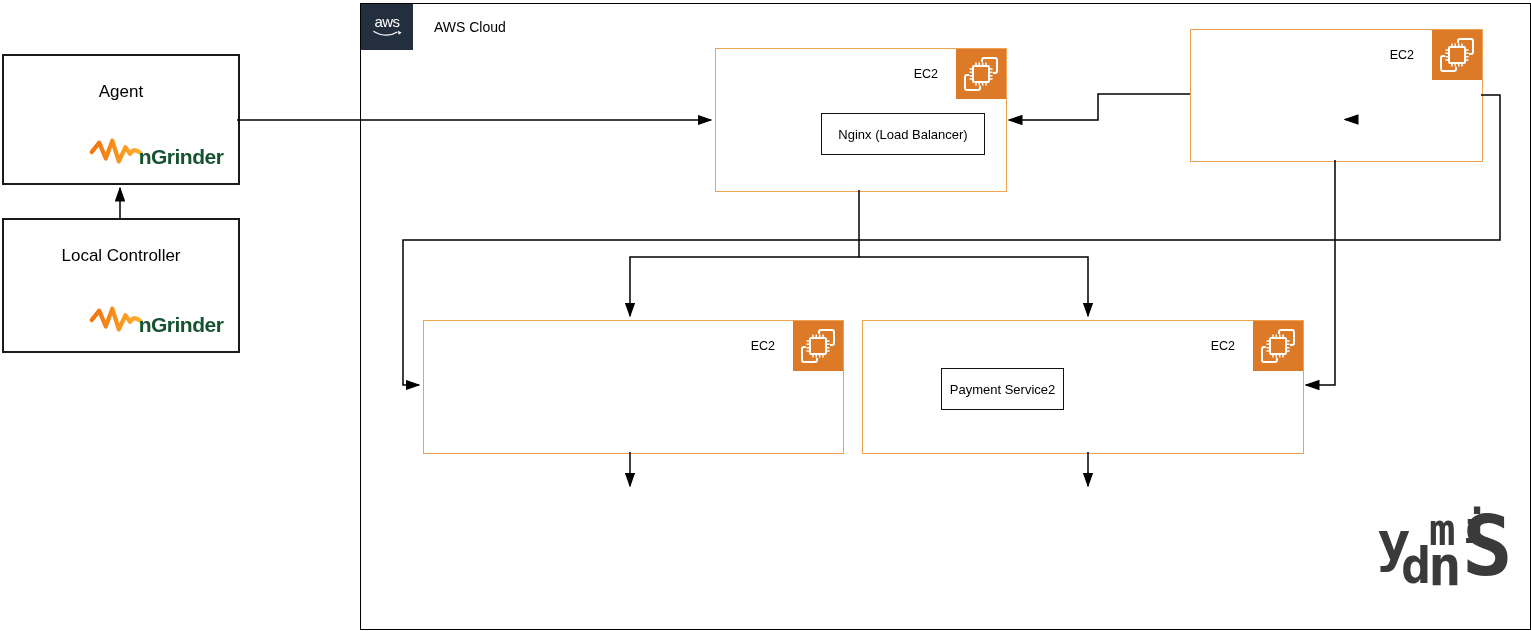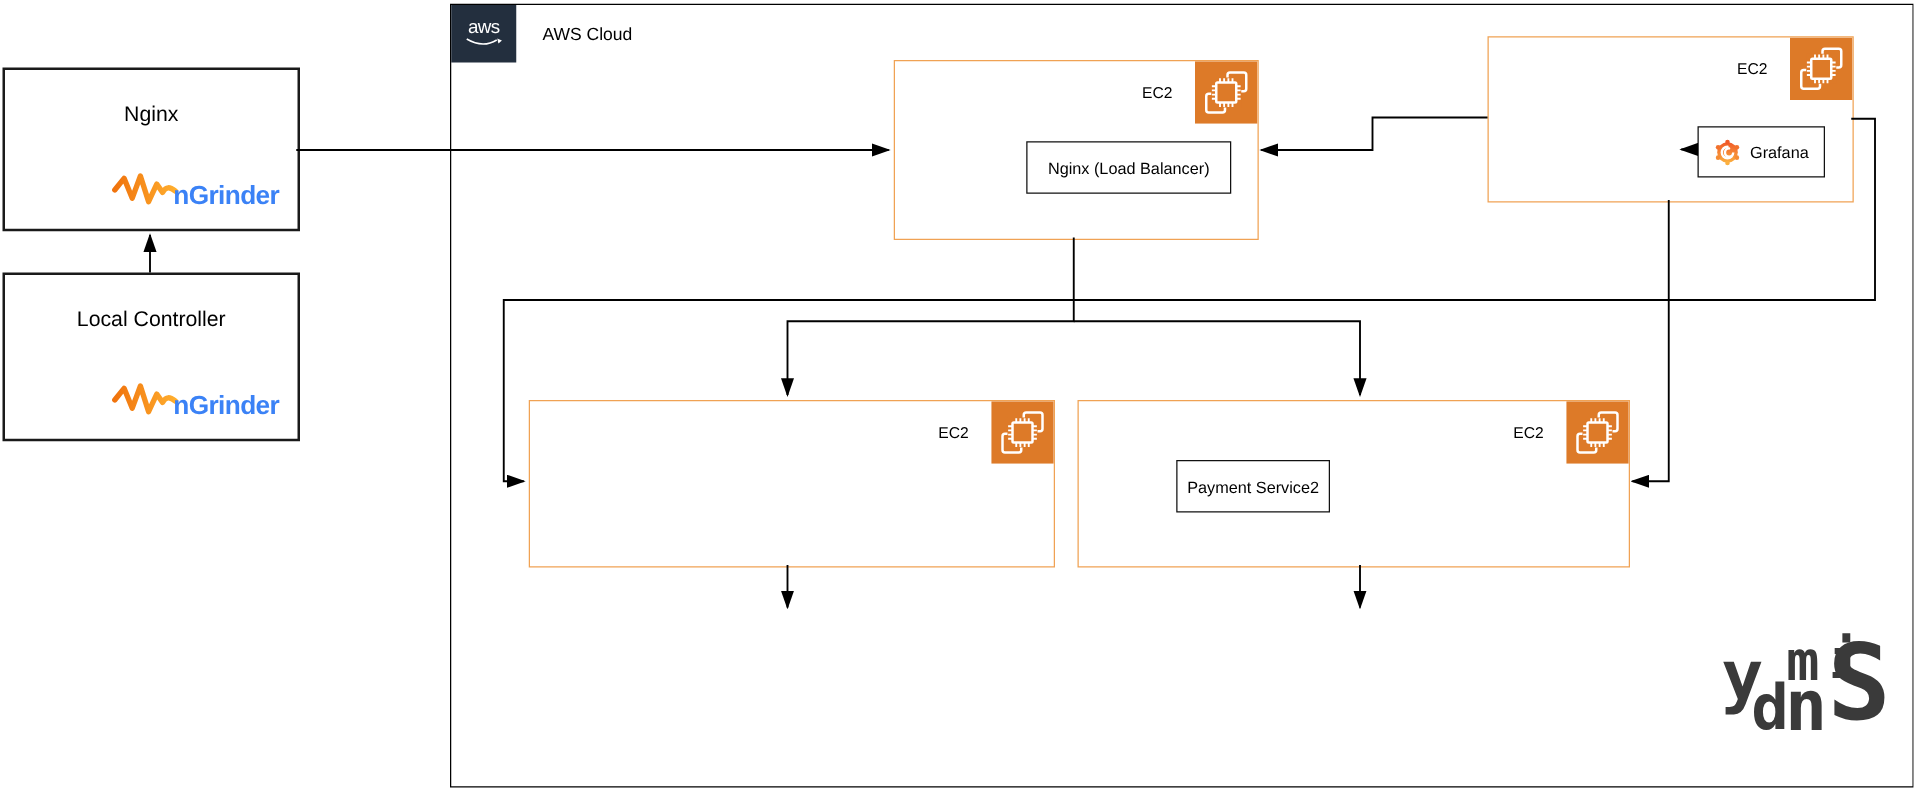--- a/index.html
+++ b/index.html
@@ -5,21 +5,21 @@
   html,body{margin:0;padding:0;background:#ffffff;}
   body{font-family:"Liberation Sans", sans-serif; color:#000;}
   #canvas{position:relative;width:1531px;height:631px;background:#fff;overflow:hidden;}
 
   
   .plain-node{position:absolute;border:2px solid #1a1a1a;background:#fff;display:flex;
     flex-direction:column;align-items:center;}
   .plain-node .node-title{font-size:17px;margin-top:26px;}
   .logo-row{display:flex;align-items:flex-end;margin-top:auto;margin-bottom:14px;margin-left:70px;}
   .logo-row svg{margin-bottom:2px;}
-  .ngrinder-text{font-size:21px;font-weight:800;letter-spacing:-0.5px;color:#3b82f6;margin-left:-6px;}
+  .ngrinder-text{font-size:21px;font-weight:800;letter-spacing:-0.5px;color:#14532d;margin-left:-6px;}
 
   
   .aws-cloud{position:absolute;left:360px;top:3px;width:1169px;height:625px;border:1.5px solid #000;background:transparent;}
   .aws-logo-box{position:absolute;left:0;top:0;width:52px;height:46px;background:#232F3E;color:#fff;
     display:flex;flex-direction:column;align-items:center;justify-content:center;}
   .aws-logo-text{font-weight:normal;font-size:15px;letter-spacing:-0.5px;line-height:14px;}
   .aws-cloud-title{position:absolute;left:73px;top:15px;font-size:14px;}
 
   
   .group{position:absolute;background:#fff;border:1.4px solid #F0A254;}
@@ -82,21 +82,21 @@
         <stop offset="0" stop-color="#FBB040"></stop>
           <stop offset="1" stop-color="#F05A28"></stop>
       </linearGradient>
       <marker id="arr" viewBox="0 0 10 7" refX="9" refY="3.5" markerWidth="10" markerHeight="7" orient="auto-start-reverse">
         <path d="M0,0 L10,3.5 L0,7 z" fill="#000"></path>
       </marker>
     </defs>
   </svg>
 
   <div class="plain-node" style="left:2px;top:54px;width:234px;height:127px;">
-    <div class="node-title">Nginx</div>
+    <div class="node-title">Agent</div>
     <div class="logo-row">
       <svg width="56" height="30" viewBox="0 0 60 32">
           <use href="#ngwave"></use>
         </svg>
       <span class="ngrinder-text">nGrinder</span>
     </div>
   </div>
 
   <div class="plain-node" style="left:2px;top:218px;width:234px;height:131px;">
     <div class="node-title">Local Controller</div>
@@ -127,33 +127,20 @@
     <div class="svc-box" style="left:105px;top:64px;width:162px;height:40px;">
       <span>Nginx (Load Balancer)</span>
     </div>
   </div>
 
   <div class="group" style="left:1190px;top:29px;width:291px;height:131px;">
     <span class="group-label">EC2</span>
     <svg class="node-icon" viewBox="0 0 50 50">
         <use href="#ec2glyph"></use>
       </svg>
-    <div class="svc-box" style="left:167px;top:71px;width:100px;height:39px;">
-      <svg width="22" height="22" viewBox="0 0 24 24">
-        <circle cx="12" cy="12" r="9" fill="url(#gfgrad)"></circle>
-        <circle cx="12" cy="2.8" r="2" fill="#F05A28"></circle>
-          <circle cx="20.2" cy="7.5" r="2" fill="#F2712C"></circle>
-        <circle cx="20.2" cy="16.5" r="2" fill="#F68B33"></circle>
-          <circle cx="12" cy="21.2" r="2" fill="#FBB040"></circle>
-        <circle cx="3.8" cy="16.5" r="2" fill="#F68B33"></circle>
-          <circle cx="3.8" cy="7.5" r="2" fill="#F2712C"></circle>
-        <path d="M12,7 a5,5 0 1 0 5,5 a3.6,3.6 0 1 1 -3.6,-3.6" fill="none" stroke="#fff" stroke-width="2.1" stroke-linecap="round"></path>
-      </svg>
-      <span>Grafana</span>
-    </div>
   </div>
 
   <div class="group" style="left:423px;top:320px;width:419px;height:132px;">
     <span class="group-label">EC2</span>
     <svg class="node-icon" viewBox="0 0 50 50">
         <use href="#ec2glyph"></use>
       </svg>
   </div>
 
   <div class="group" style="left:862px;top:320px;width:440px;height:132px;">

